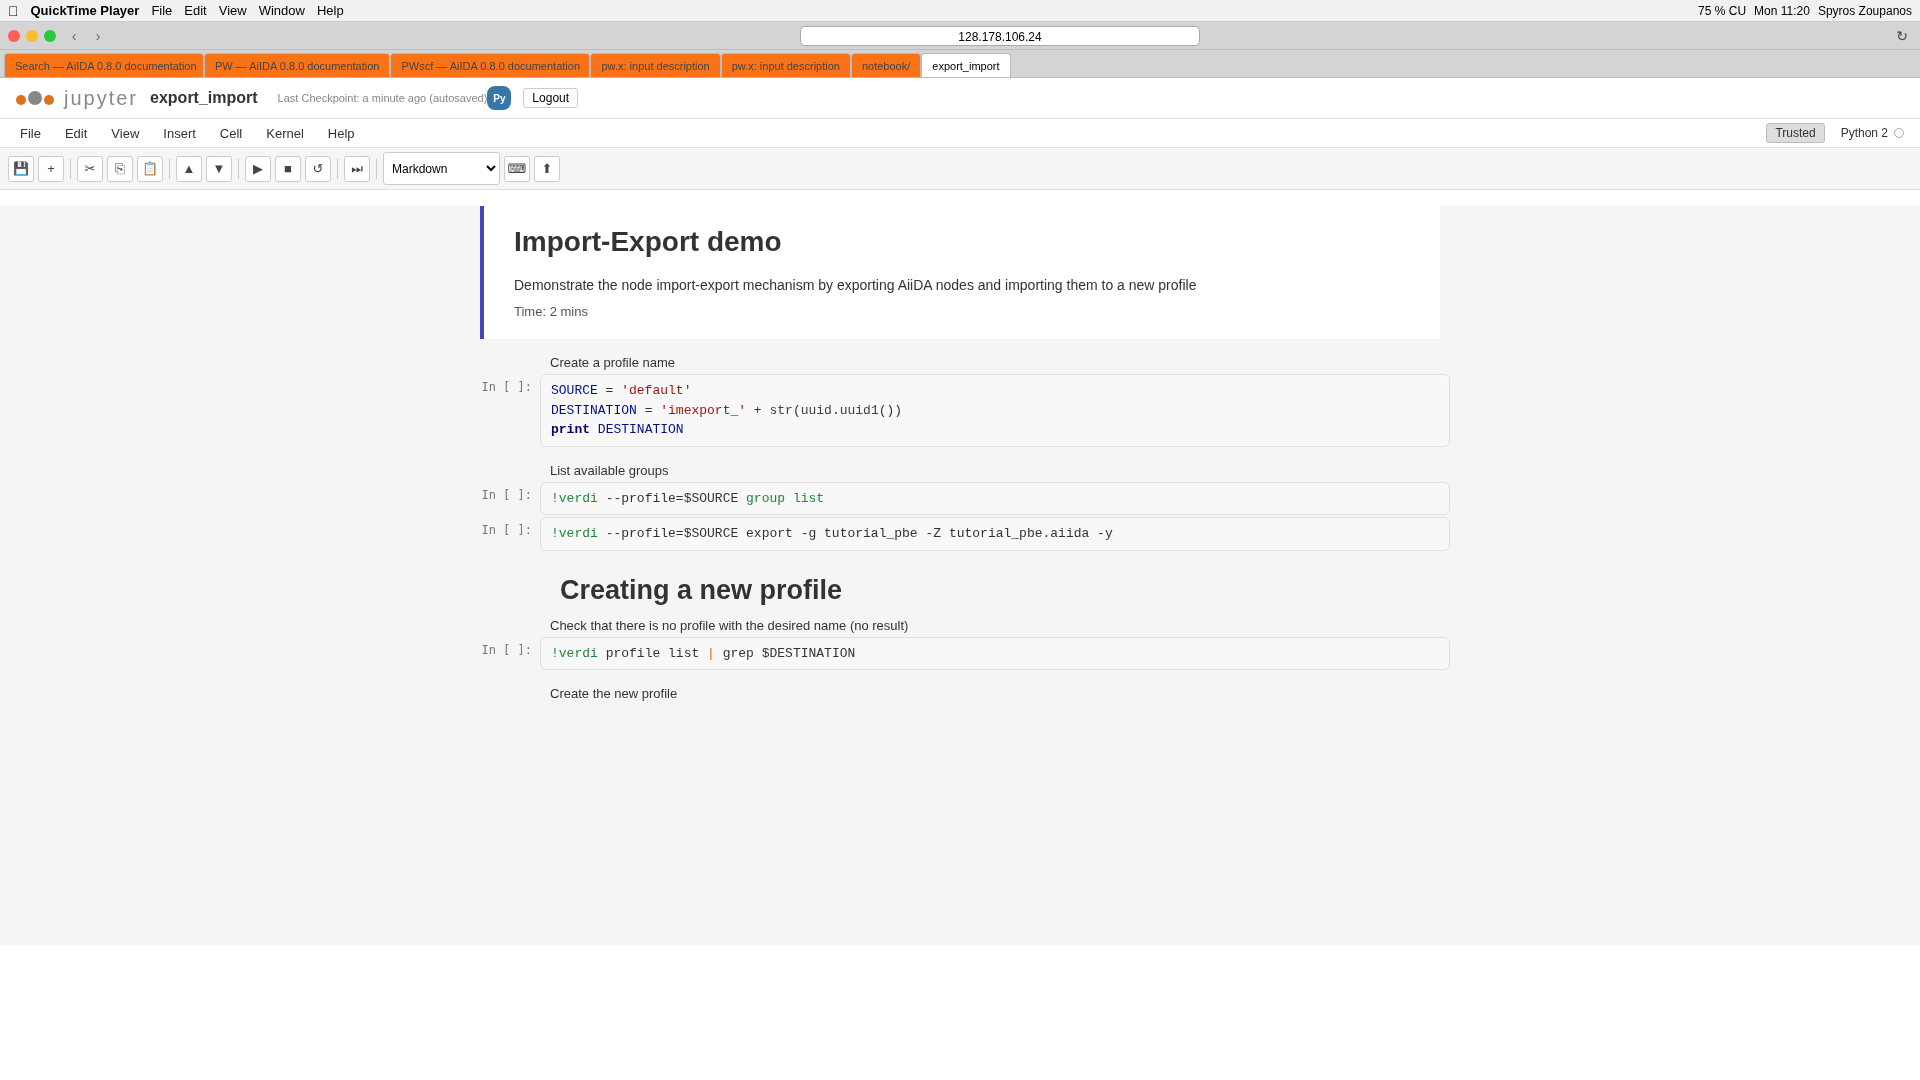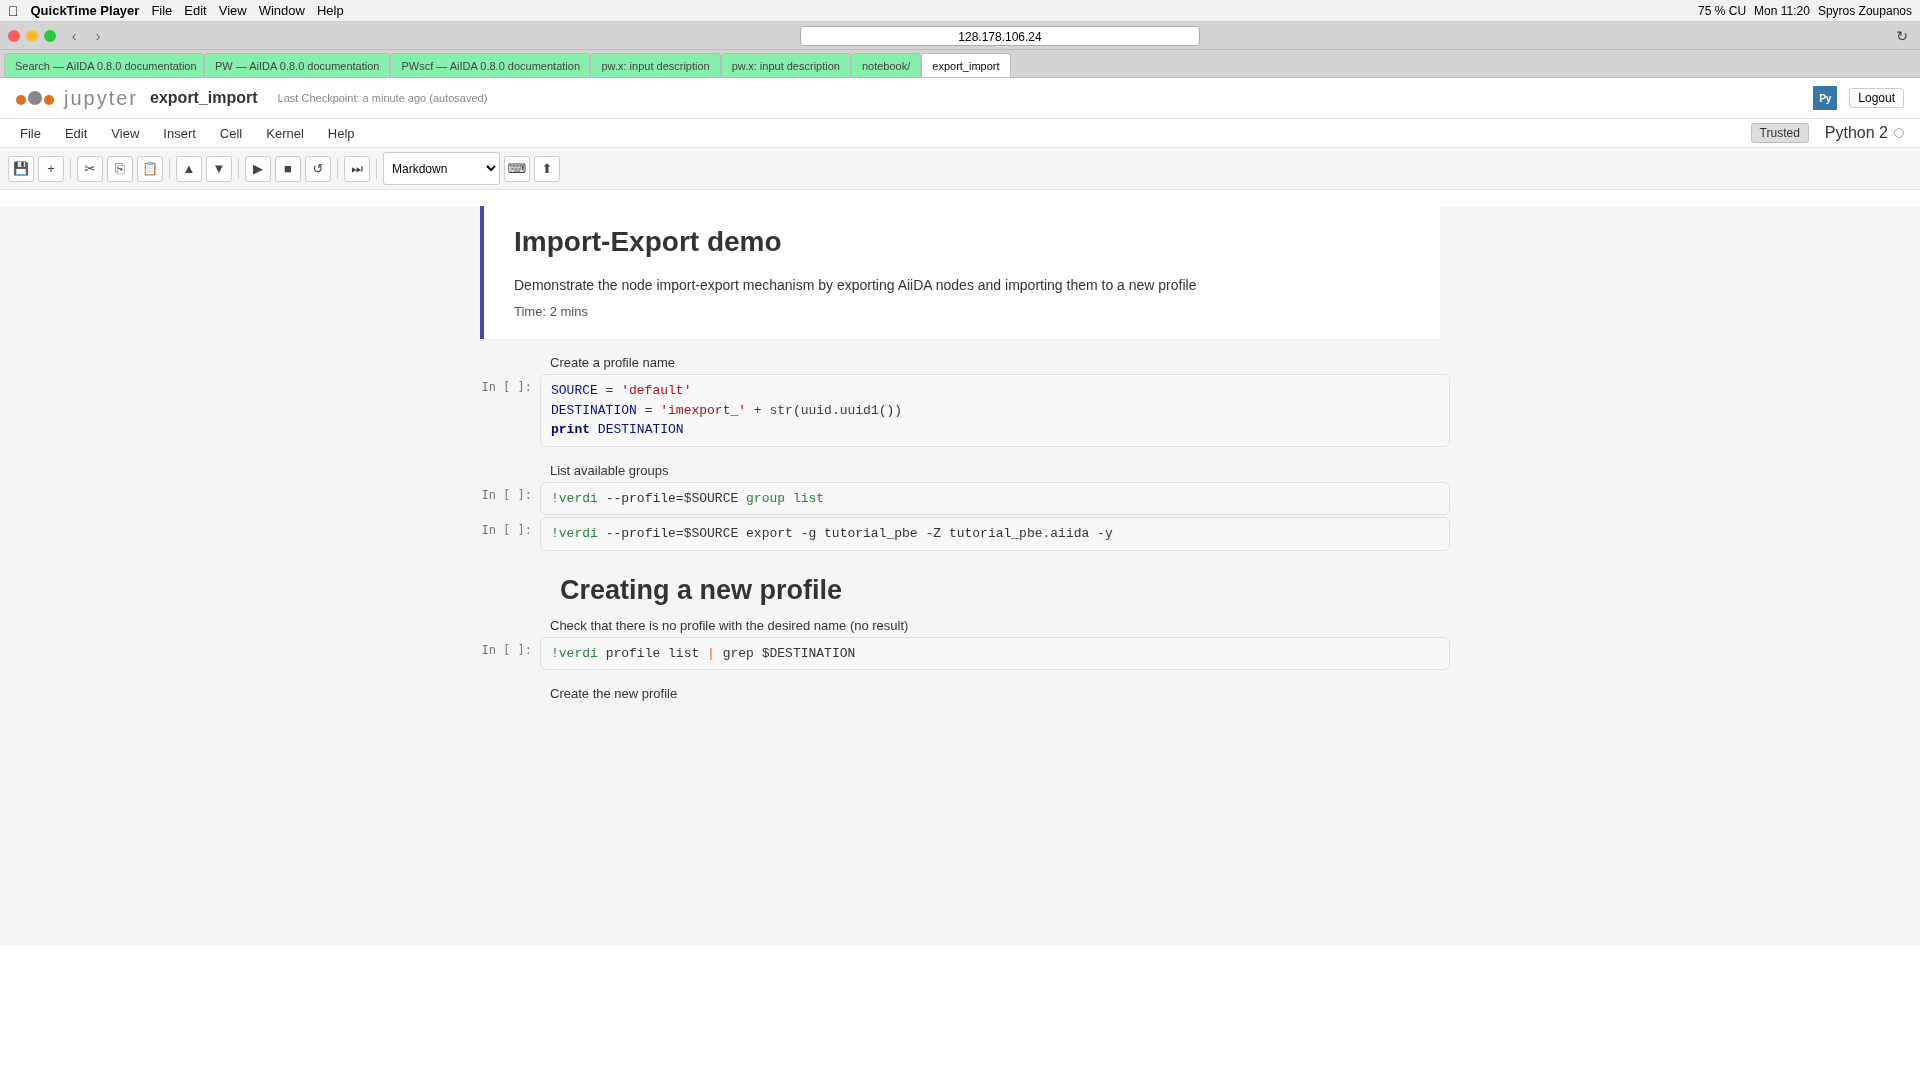--- a/index.html
+++ b/index.html
@@ -96,21 +96,21 @@
       background: #d4d4d4;
       height: 28px;
       display: flex;
       align-items: flex-end;
       padding: 0 4px;
       border-bottom: 1px solid #bbb;
       overflow: hidden;
     }
     .tab {
       height: 24px;
-      background: #86efac;
+      background: #f97316;
       border: 1px solid #bbb;
       border-bottom: none;
       border-radius: 4px 4px 0 0;
       padding: 0 10px;
       font-size: 11px;
       display: flex;
       align-items: center;
       white-space: nowrap;
       max-width: 200px;
       overflow: hidden;
@@ -131,21 +131,20 @@
       overflow-y: auto;
     }
 
     
     .jupyter-header {
       background: #fff;
       border-bottom: 1px solid #e0e0e0;
       padding: 8px 16px;
       display: flex;
       align-items: center;
-      justify-content: space-between;
     }
     .jupyter-logo-area {
       display: flex;
       align-items: center;
       gap: 12px;
     }
     .jupyter-logo {
       display: flex;
       align-items: center;
       gap: 4px;
@@ -175,41 +174,41 @@
     }
     .jupyter-header-right {
       display: flex;
       align-items: center;
       gap: 12px;
     }
     .python-indicator {
       display: flex;
       align-items: center;
       gap: 6px;
-      font-size: 16px;
+      font-size: 12px;
       color: #333;
     }
     .kernel-dot {
       width: 10px; height: 10px;
       border-radius: 50%;
       border: 1px solid #aaa;
       background: transparent;
     }
     .logout-btn {
       font-size: 12px;
       background: none;
       border: 1px solid #ccc;
       border-radius: 3px;
       padding: 2px 8px;
       cursor: pointer;
     }
     .python-logo {
       width: 24px; height: 24px;
       background: #3776AB;
-      border-radius: 0;
+      border-radius: 8px;
       display: flex; align-items: center; justify-content: center;
       color: white; font-size: 10px; font-weight: bold;
     }
 
     
     .jupyter-menu {
       background: #fff;
       border-bottom: 1px solid #e0e0e0;
       padding: 4px 16px;
       display: flex;

